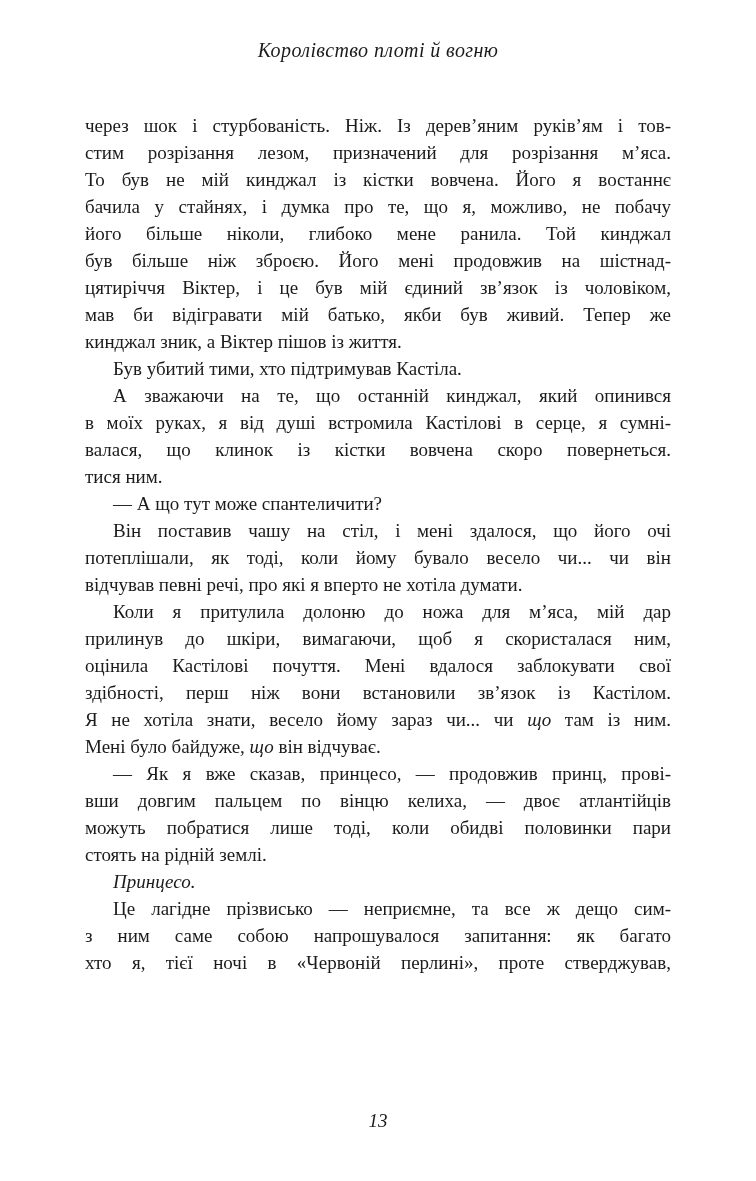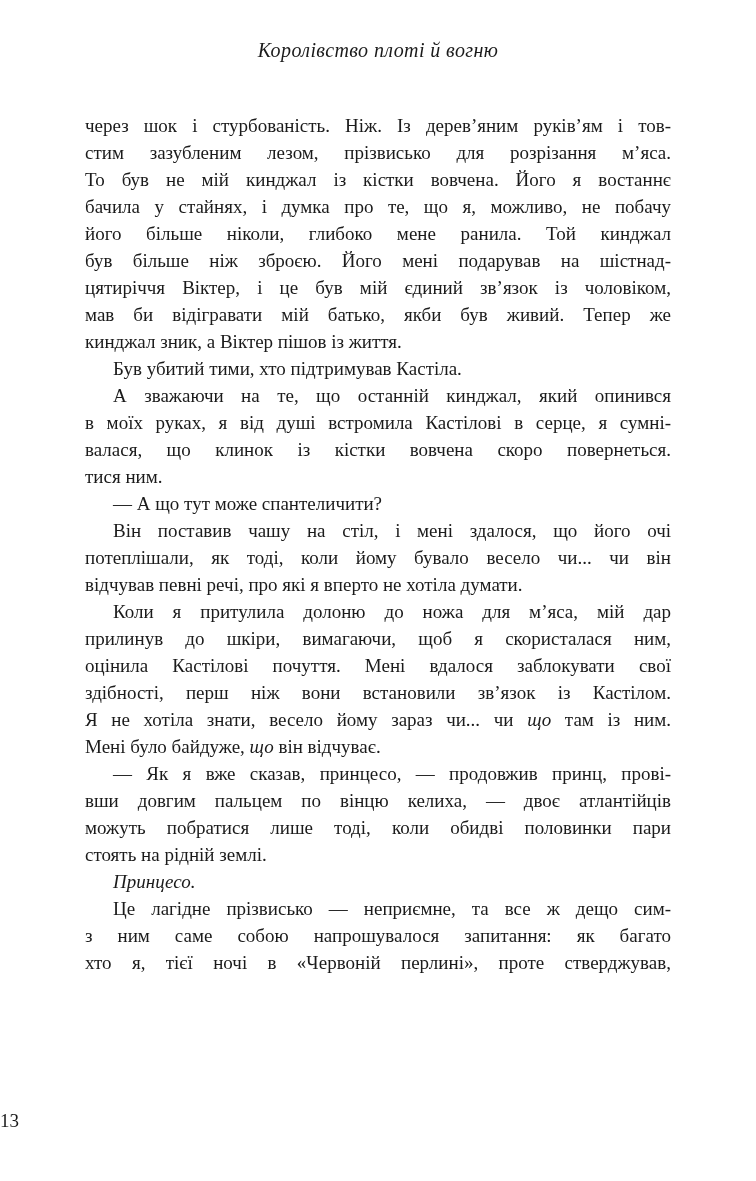--- a/index.html
+++ b/index.html
@@ -44,37 +44,39 @@
     text-align-last: justify;
   }
   .line.indent {
     text-indent: 28px;
   }
   .page-number {
     position: absolute;
     top: 1110px;
     left: 0;
     width: 100%;
+    text-align: center;
     font-size: 19px;
+    font-style: italic;
   }
   i { font-style: italic; }
 </style>
 </head>
 <body>
 
 <div class="page">
   <div class="running-header">Королівство плоті й вогню</div>
 
   <div class="body-text">
       <div class="line just"><span>через шок і стурбованість. Ніж. Із дерев’яним руків’ям і тов-</span></div>
-      <div class="line just"><span>стим зазубленим лезом, прізвисько для розрізання м’яса.</span></div>
+      <div class="line just"><span>стим розрізання лезом, призначений для розрізання м’яса.</span></div>
       <div class="line just"><span>То був не мій кинджал із кістки вовчена. Його я востаннє</span></div>
       <div class="line just"><span>бачила у стайнях, і думка про те, що я, можливо, не побачу</span></div>
       <div class="line just"><span>його більше ніколи, глибоко мене ранила. Той кинджал</span></div>
-      <div class="line just"><span>був більше ніж зброєю. Його мені подарував на шістнад-</span></div>
+      <div class="line just"><span>був більше ніж зброєю. Його мені продовжив на шістнад-</span></div>
       <div class="line just"><span>цятиріччя Віктер, і це був мій єдиний зв’язок із чоловіком,</span></div>
       <div class="line just"><span>мав би відігравати мій батько, якби був живий. Тепер же</span></div>
       <div class="line"><span>кинджал зник, а Віктер пішов із життя.</span></div>
       <div class="line indent"><span>Був убитий тими, хто підтримував Кастіла.</span></div>
       <div class="line just indent"><span>А зважаючи на те, що останній кинджал, який опинився</span></div>
       <div class="line just"><span>в моїх руках, я від душі встромила Кастілові в серце, я сумні-</span></div>
       <div class="line just"><span>валася, що клинок із кістки вовчена скоро повернеться.</span></div>
       <div class="line"><span>тися ним.</span></div>
       <div class="line indent"><span>— А що тут може спантеличити?</span></div>
       <div class="line just indent"><span>Він поставив чашу на стіл, і мені здалося, що його очі</span></div>

